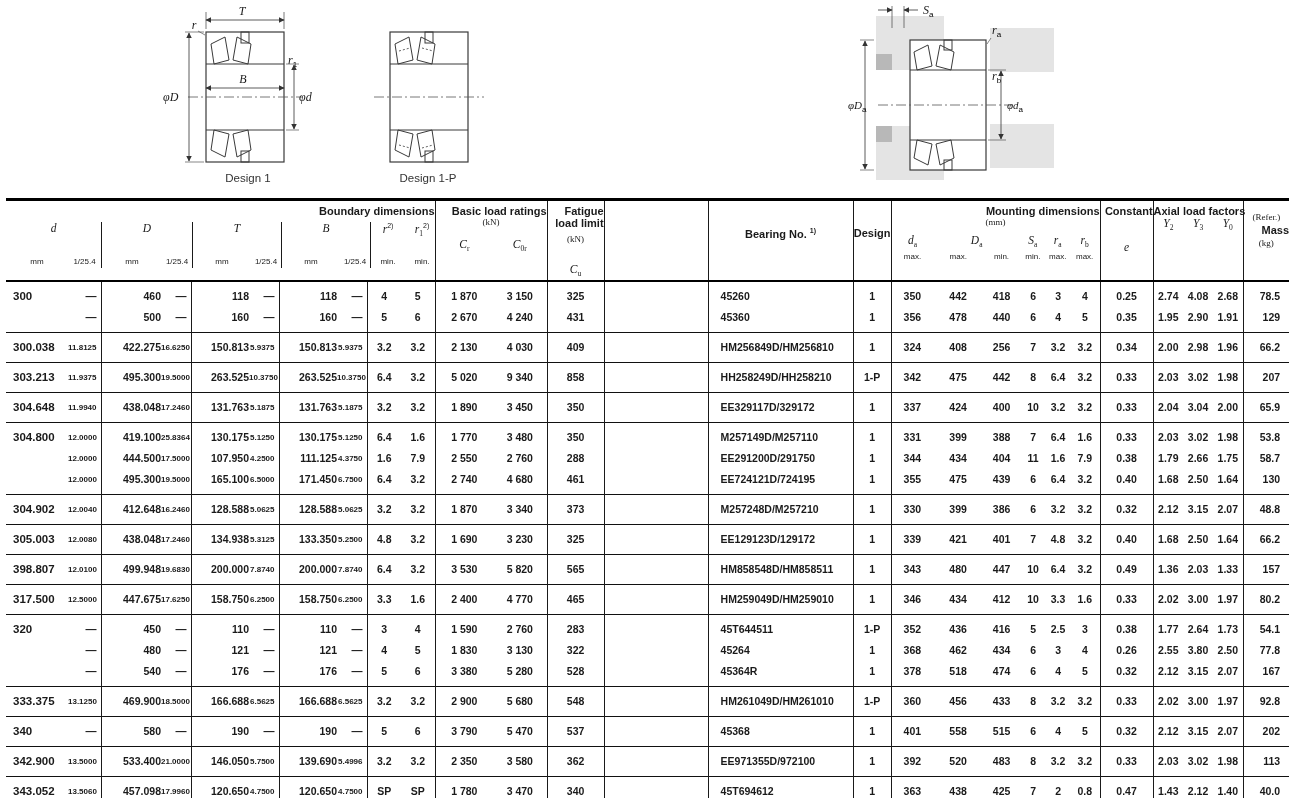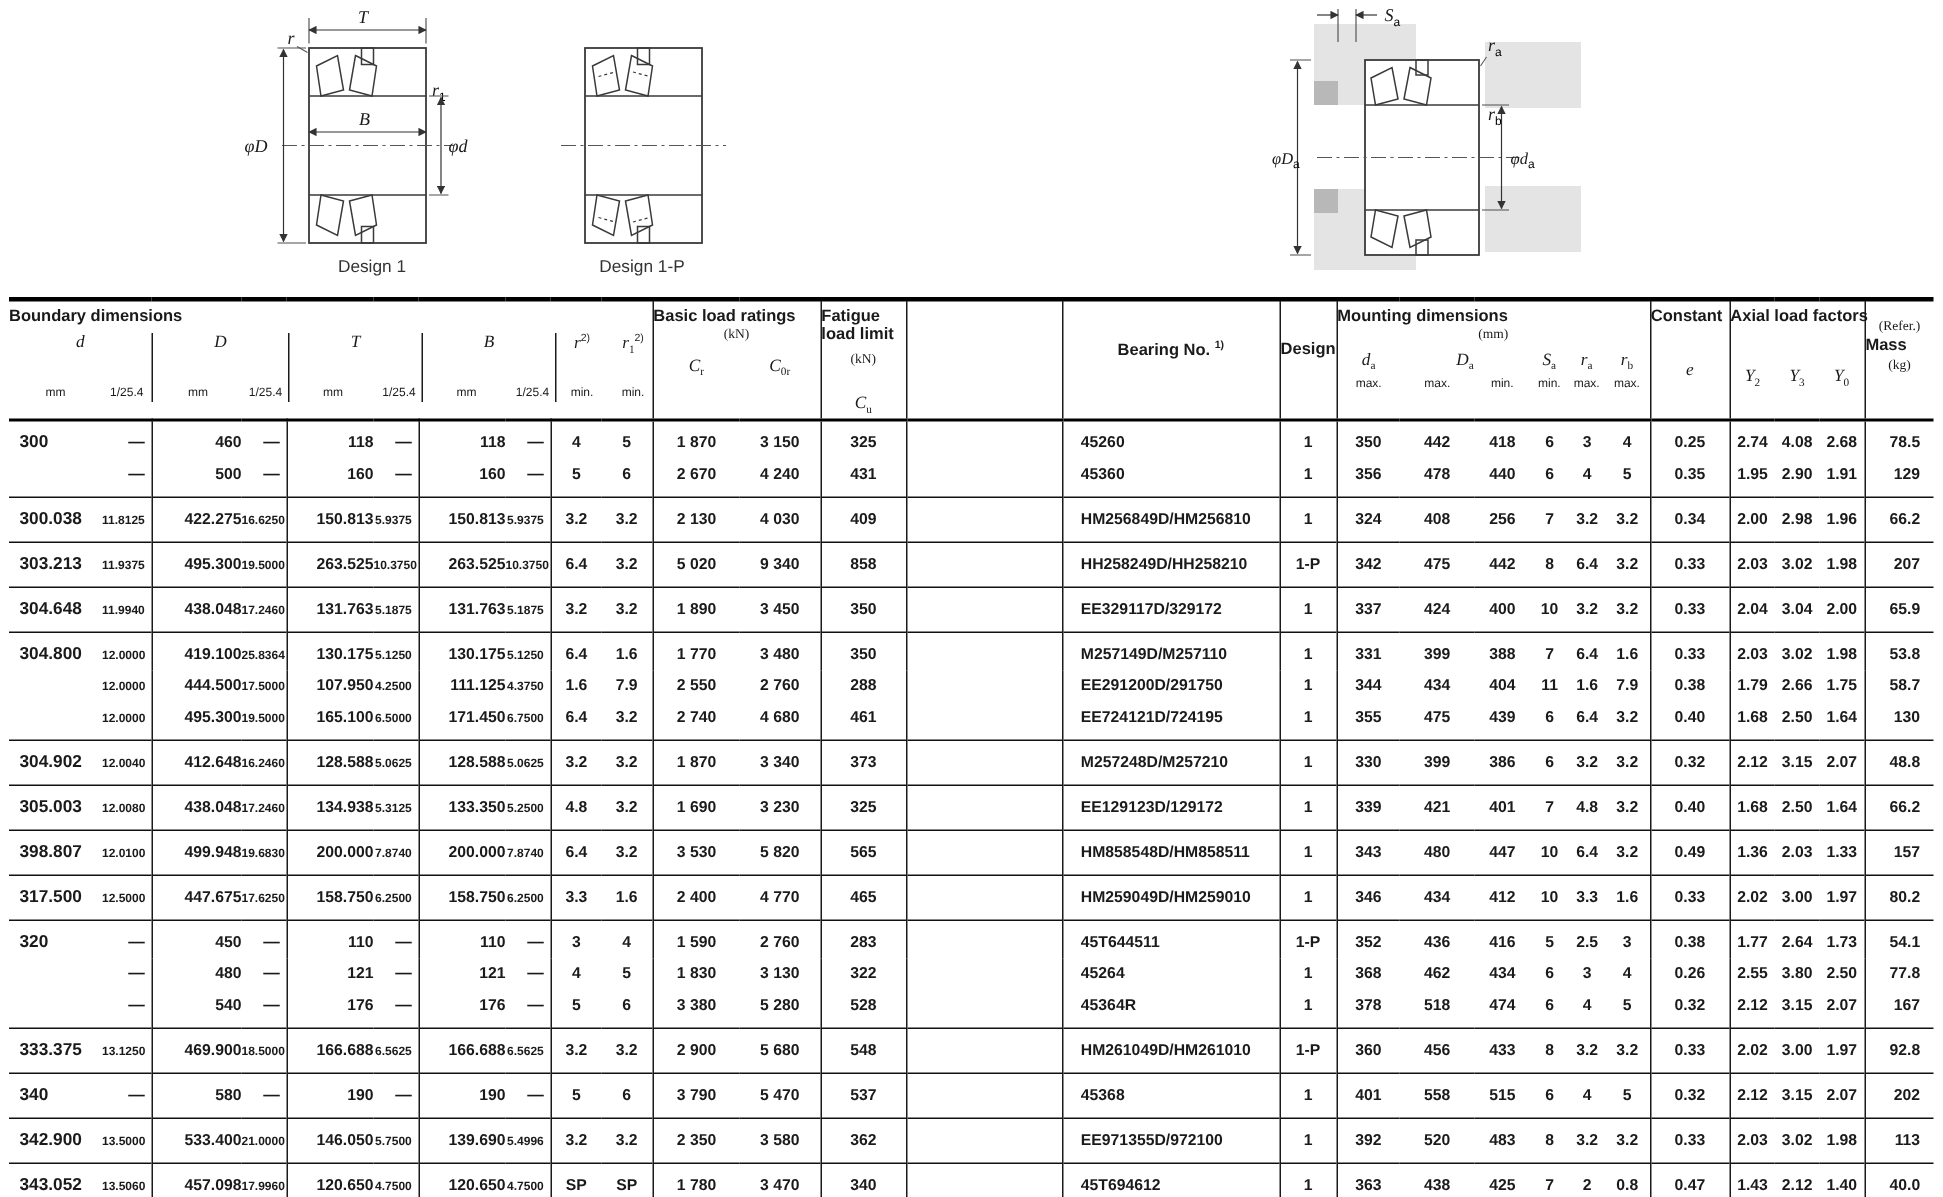--- a/index.html
+++ b/index.html
@@ -10,42 +10,42 @@
   .fig svg{display:block;}
   .fig-caption{text-align:center;font-size:11.5px;color:#333;margin-top:2px;}
   .svgser{font-family:"Liberation Serif",serif;font-style:italic;font-size:12px;fill:#1a1a1a;}
   .svgsub{font-size:8px;}
   
   #tblwrap{position:absolute;left:6px;top:198px;width:1283px;}
   table{border-collapse:collapse;table-layout:fixed;width:1283px;border-top:3px solid #000;}
   th,td{box-sizing:border-box;}
   thead th{height:72px;vertical-align:top;padding:4px 0 0 0;font-weight:normal;border-bottom:2px solid #000;}
   .bR{border-right:1px solid #1a1a1a;}
-  .sec-title{font-size:11px;font-weight:bold;text-align:left;white-space:nowrap;}
+  .sec-title{font-size:11px;font-weight:bold;text-align:right;white-space:nowrap;}
   .ser{font-family:"Liberation Serif",serif;font-style:italic;}
   sub{font-size:7.5px;font-family:"Liberation Serif",serif;}
   sup.fn{font-size:7px;}
   .unit-c{font-family:"Liberation Serif",serif;font-size:9px;text-align:center;}
   
   .bd-sub{display:flex;margin-top:5px;height:46px;}
   .bd-cell{display:flex;flex-direction:column;justify-content:space-between;padding-bottom:2px;}
   .bd-cell.dv{border-right:1px solid #1a1a1a;}
   .sym{text-align:center;font-size:11.5px;}
   .units{display:flex;font-size:8px;}
   .units span{text-align:center;}
   .srow{display:flex;font-size:11.5px;}
   .srow span{text-align:center;}
   .urow{display:flex;font-size:8px;margin-top:3px;}
   .urow span{text-align:center;}
   .th-basic .srow{margin-top:11px;}
   .th-fat div{line-height:12px;}
   .th-mid{margin-top:22px;font-size:11px;font-weight:bold;text-align:center;}
   .th-mnt .srow{margin-top:7px;}
   .th-const .sym{margin-top:24px;}
-  .th-axial .srow{margin-top:28px;}
+  .th-axial .srow{}
   .th-mass div{line-height:13px;}
   
   tbody td{font-size:10.5px;font-weight:600;line-height:17px;padding:2px 0;white-space:nowrap;}
   tbody.grp tr:first-child td{border-top:1px solid #111;padding-top:6px;}
   tbody.grp tr:last-child td{padding-bottom:6px;}
   td.c-dmm{text-align:left;padding-left:7px;font-weight:700;font-size:11.5px;}
   td.c-din,td.c-Din,td.c-Tin,td.c-Bin{text-align:right;padding-right:4px;font-size:8px;font-weight:700;}
   td.dash{font-size:11px;font-weight:700;}
   td.c-Dmm,td.c-Tmm,td.c-Bmm{text-align:right;padding-left:9px;}
   td.c-r,td.c-r1,td.c-cr,td.c-c0r,td.c-cu,td.c-des,td.c-da,td.c-Dmax,td.c-Dmin,td.c-sa,td.c-ra,td.c-rb,td.c-e,td.c-y2,td.c-y3,td.c-y0{text-align:center;}

